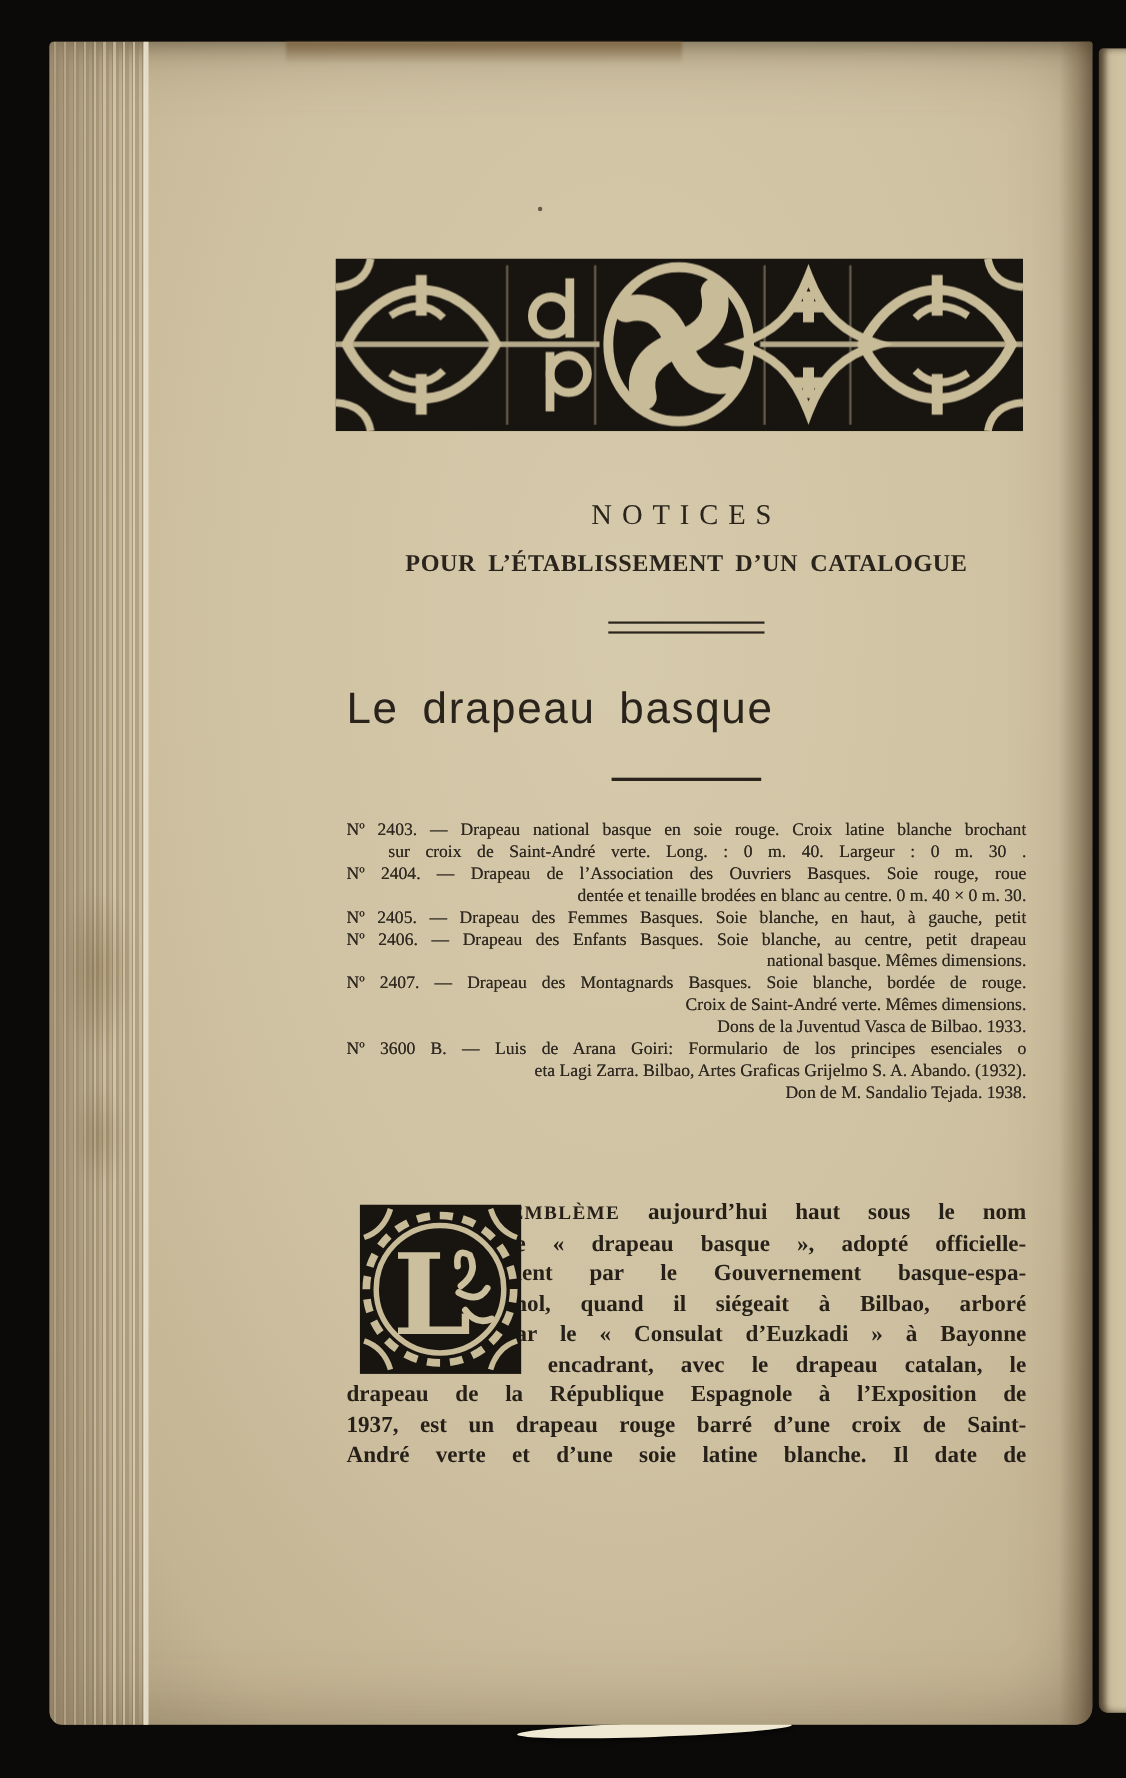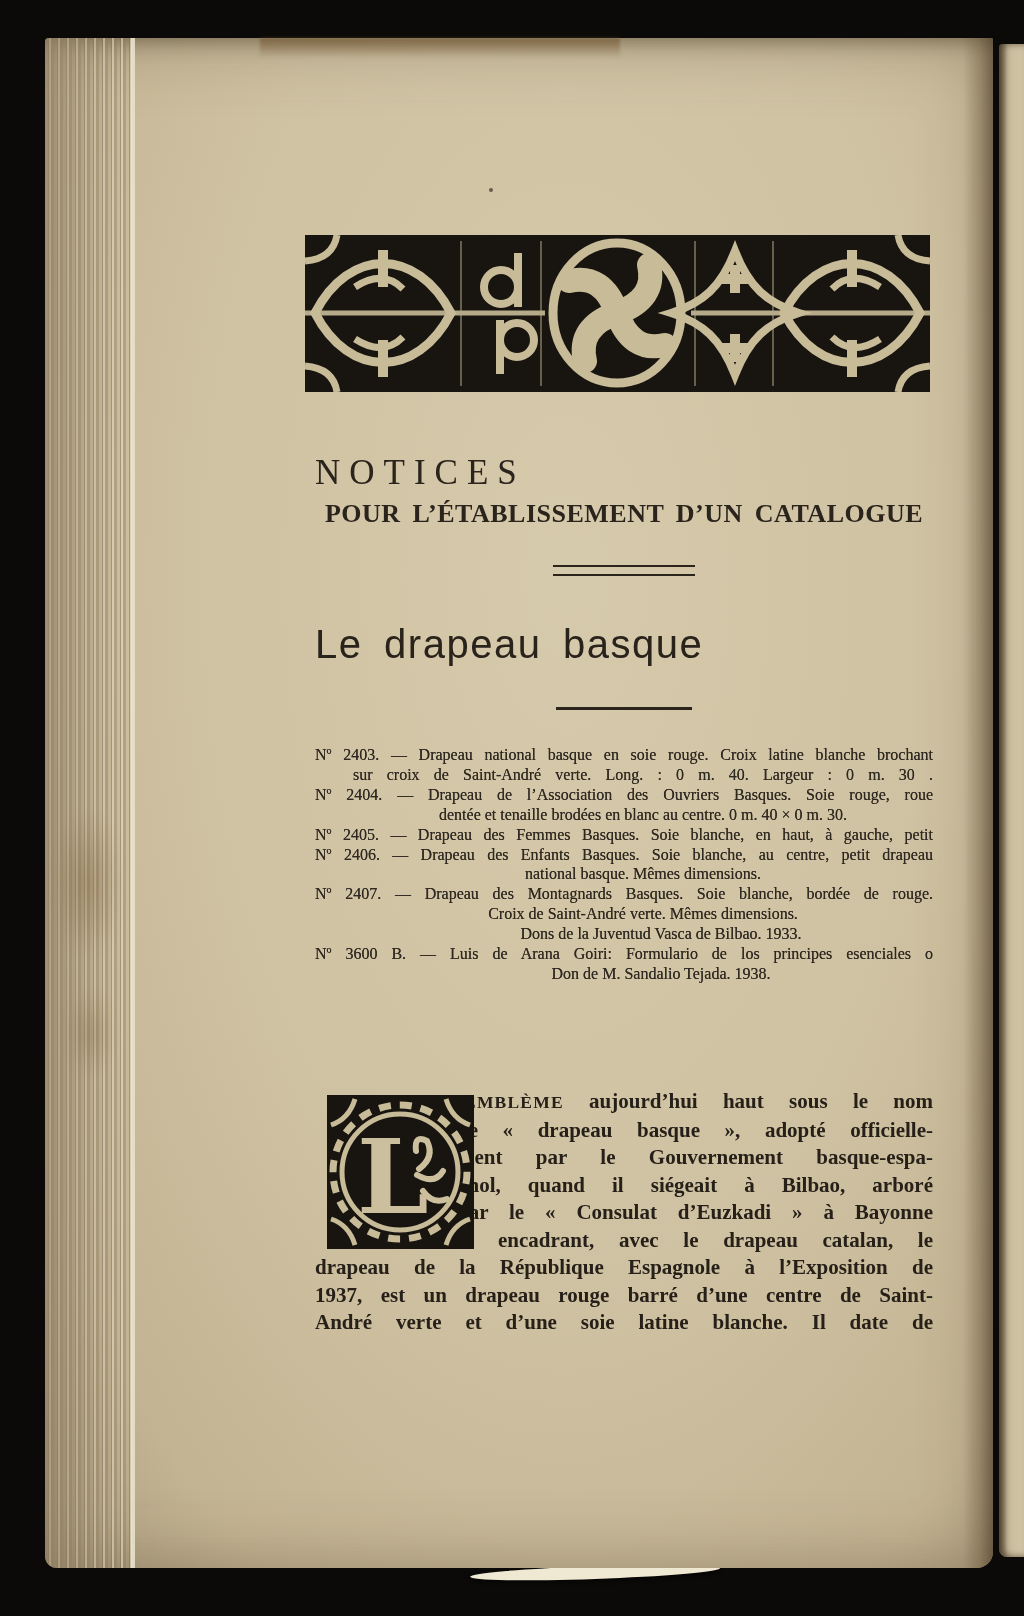--- a/index.html
+++ b/index.html
@@ -26,34 +26,34 @@
   .stain2{position:absolute;left:20px;top:950px;width:50px;height:90px;border-radius:50%;
           background:radial-gradient(ellipse, rgba(118,90,52,.25), rgba(118,90,52,0) 70%);filter:blur(4px);}
   .speck{position:absolute;left:444px;top:150px;width:4px;height:4px;border-radius:50%;background:rgba(55,46,34,.7);}
   .sliver{position:absolute;left:999px;top:44px;width:25px;height:1513px;
           background:linear-gradient(90deg,#8d7e61,#c9bc9c 35%,#d2c5a6);
           border-radius:4px 0 0 8px;box-shadow:inset 5px 0 7px rgba(48,36,20,.65);}
   .bottom-sliver{position:absolute;left:470px;top:1566px;width:250px;height:13px;border-radius:50%;
           background:#efe8d2;transform:rotate(-2deg);box-shadow:0 2px 4px rgba(0,0,0,.6);}
   
   .ornament{position:absolute;left:260px;top:197px;width:625px;height:157px;}
-  .h1{position:absolute;left:270px;top:415px;width:618px;margin:0;text-align:left;
-      font-size:35px;font-weight:400;letter-spacing:9px;color:#2a241c;}
+  .h1{position:absolute;left:270px;top:415px;width:618px;margin:0;text-align:center;
+      font-size:26px;font-weight:400;letter-spacing:9px;color:#2a241c;}
   .h2{position:absolute;left:270px;top:461px;width:618px;margin:0;text-align:center;
-      font-size:26px;font-weight:bold;letter-spacing:.5px;word-spacing:5px;color:#2a241c;}
+      font-size:22px;font-weight:bold;letter-spacing:.5px;word-spacing:5px;color:#2a241c;}
   .drule{position:absolute;left:270px;top:527px;width:618px;}
   .drule>div{width:142px;margin:0 auto;height:7px;border-top:2.5px solid #2a241c;border-bottom:2px solid #2a241c;}
   .h3{position:absolute;left:270px;top:584px;width:618px;margin:0;text-align:left;
       font-family:"Liberation Sans",sans-serif;font-size:40px;font-weight:500;
       letter-spacing:1.5px;word-spacing:9px;color:#29231b;}
   .srule{position:absolute;left:270px;top:669px;width:618px;}
   .srule>div{width:136px;margin:0 auto;height:3px;background:#2a241c;}
   .entries{position:absolute;left:270px;top:707px;width:618px;font-size:16px;line-height:19.9px;
            color:#2e2821;text-shadow:0 0 .4px rgba(42,35,26,.8);}
-  .eline{text-align:center;}
+  .eline{text-align:right;}
   .eline.j{text-align:justify;text-align-last:justify;}
   .eline.i1{padding-left:38px;}
   .eline.i2{padding-left:74px;}
   .em{}
   .para{position:absolute;left:270px;top:1050px;width:618px;font-size:21px;font-weight:bold;
         line-height:27.5px;color:#262019;}
   .dropcap{position:absolute;left:12px;top:7px;width:147px;height:154px;}
   .pline{text-align:justify;text-align-last:justify;}
   .pline.pind{margin-left:142px;}
   .sc{font-size:17.5px;letter-spacing:1.2px;}
@@ -129,36 +129,37 @@
       <div class="eline i1 j"><span>sur croix de Saint-André verte. Long. : 0 m. 40. Largeur : 0 m. 30 .</span><span class="em"></span><span></span></div>
       <div class="eline j"><span>Nº 2404. — Drapeau de l’Association des Ouvriers Basques. Soie rouge, roue</span><span class="em"></span><span></span></div>
       <div class="eline i1"><span>dentée et tenaille brodées en blanc au centre. 0 m. 40 × 0 m. 30.</span><span class="em"></span><span></span></div>
       <div class="eline j"><span>Nº 2405. — Drapeau des Femmes Basques. Soie blanche, en haut, à gauche, petit</span><span class="em"></span><span></span></div>
       <div class="eline j"><span>Nº 2406. — Drapeau des Enfants Basques. Soie blanche, au centre, petit drapeau</span><span class="em"></span><span></span></div>
       <div class="eline i1"><span>national basque. Mêmes dimensions.</span><span class="em"></span><span></span></div>
       <div class="eline j"><span>Nº 2407. — Drapeau des Montagnards Basques. Soie blanche, bordée de rouge.</span><span class="em"></span><span></span></div>
       <div class="eline i1"><span>Croix de Saint-André verte. Mêmes dimensions.</span><span class="em"></span><span></span></div>
       <div class="eline i2"><span></span><span class="em">Dons</span><span> de la Juventud Vasca de Bilbao. 1933.</span></div>
       <div class="eline j"><span>Nº 3600 B. — Luis de Arana Goiri: </span><span class="em">Formulario de los principes esenciales o</span><span></span></div>
+      <div class="eline i1"><span></span><span class="em">eta Lagi Zarra.</span><span> Bilbao, Artes Graficas Grijelmo S. A. Abando. (1932).</span></div>
       <div class="eline i2"><span></span><span class="em">Don</span><span> de M. Sandalio Tejada. 1938.</span></div>
     </div>
 
     <div class="para">
       <svg class="dropcap" viewBox="0 0 147 154">
         <rect width="147" height="154" fill="#181510"></rect>
         <circle cx="73" cy="77" r="67" fill="none" stroke="#c8bb98" stroke-width="7" stroke-dasharray="12 9"></circle>
         <circle cx="73" cy="77" r="58" fill="none" stroke="#c8bb98" stroke-width="5"></circle>
         <path d="M4,30 Q22,24 28,4 M143,30 Q125,24 119,4 M4,124 Q22,130 28,150 M143,124 Q125,130 119,150" fill="none" stroke="#c8bb98" stroke-width="5"></path>
         <text x="30" y="118" font-family="DejaVu Serif, serif" font-size="102" font-weight="bold" fill="#cbbf9d">L</text>
         <path d="M92,74 q16,-12 8,-28 q-13,-7 -11,10 M90,80 q18,10 26,-4 M96,96 q10,14 24,8" fill="none" stroke="#cbbf9d" stroke-width="6" stroke-linecap="round"></path>
       </svg>
       <div class="pline pind"><span class="sc">’EMBLÈME</span><span> aujourd’hui haut sous le nom</span></div>
       <div class="pline pind">de « drapeau basque », adopté officielle-</div>
       <div class="pline pind">ment par le Gouvernement basque-espa-</div>
       <div class="pline pind">gnol, quand il siégeait à Bilbao, arboré</div>
       <div class="pline pind">par le « Consulat d’Euzkadi » à Bayonne</div>
       <div class="pline pind">et encadrant, avec le drapeau catalan, le</div>
       <div class="pline">drapeau de la République Espagnole à l’Exposition de</div>
-      <div class="pline">1937, est un drapeau rouge barré d’une centre de Saint-</div>
+      <div class="pline">1937, est un drapeau rouge barré d’une croix de Saint-</div>
       <div class="pline">André verte et d’une soie latine blanche. Il date de</div>
     </div>
   </div>
 </div>
 
 </body></html>

